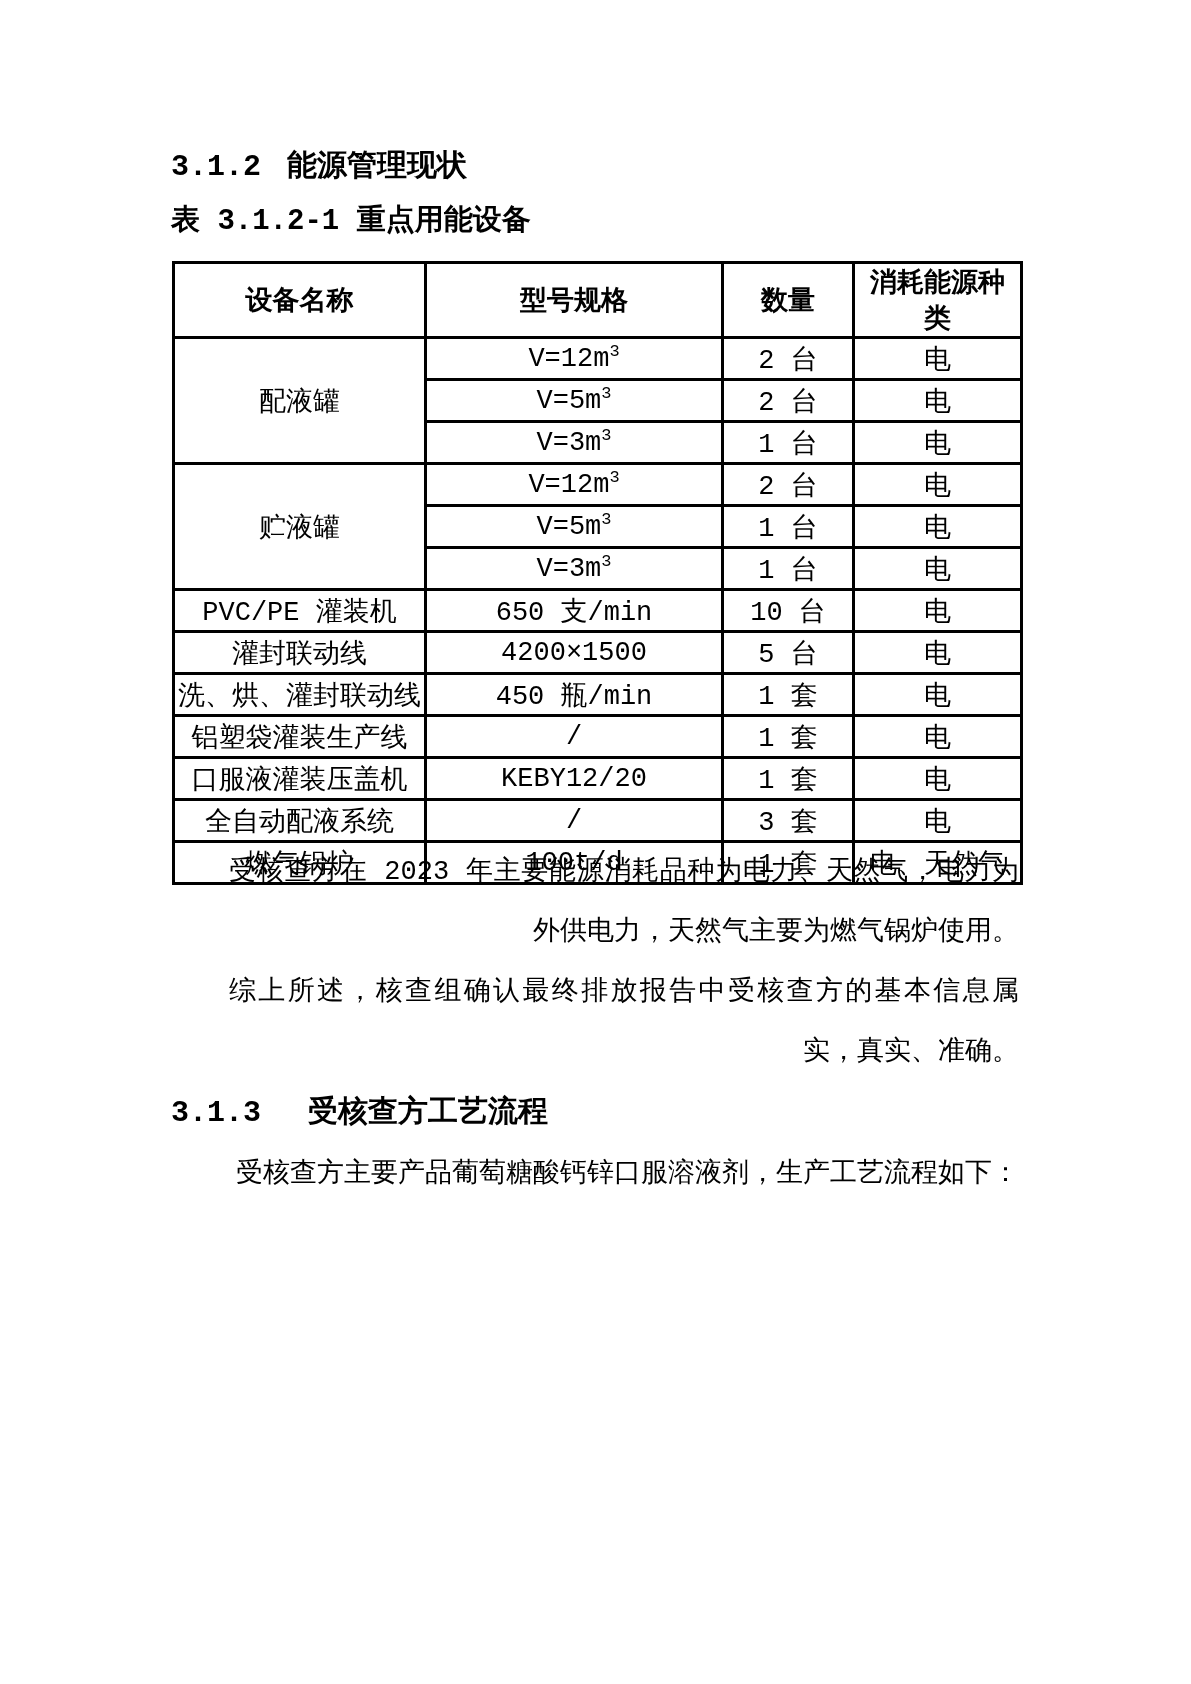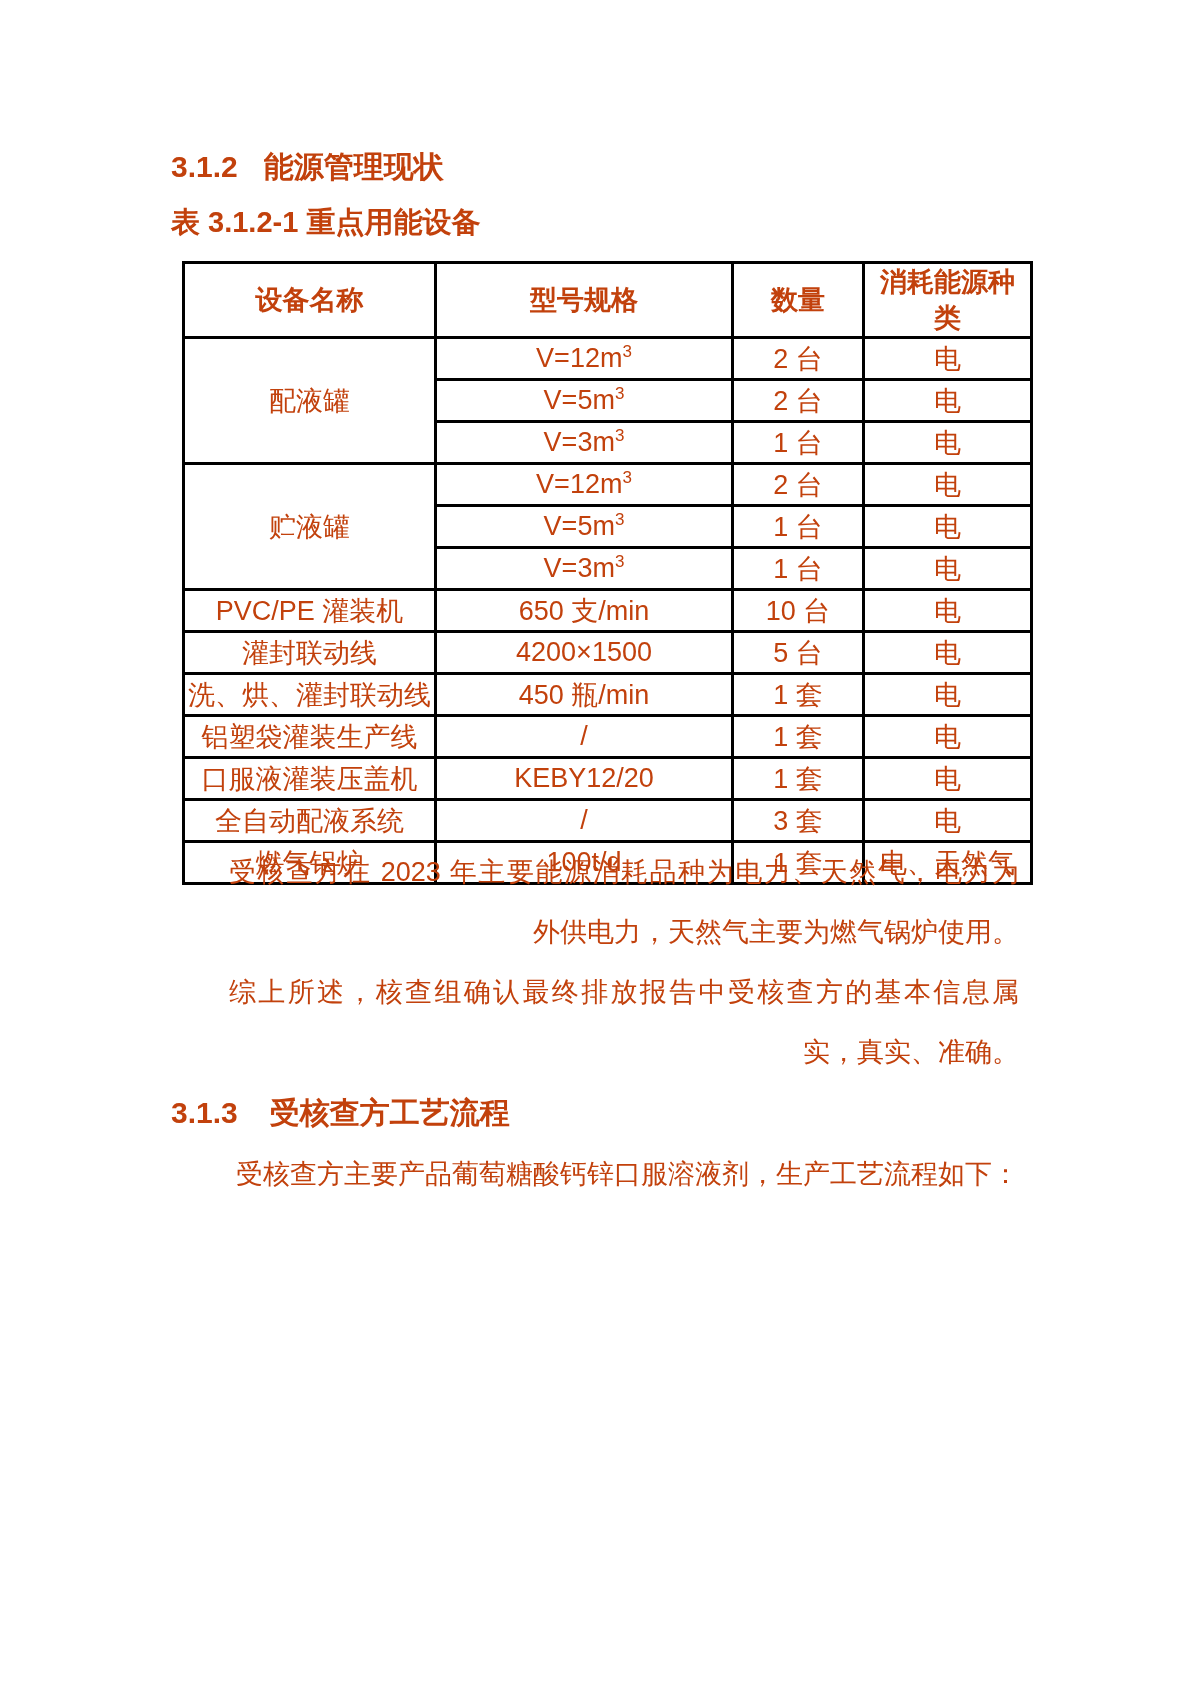--- a/index.html
+++ b/index.html
@@ -2,22 +2,22 @@
 <html><head>
 <meta charset="utf-8">
 <style>
   * { margin: 0; padding: 0; box-sizing: border-box; }
   html, body { background: #ffffff; }
   .page {
     position: relative;
     width: 1191px;
     height: 1256px;
     background: #ffffff;
-    color: #c2410c;
-    font-family: Liberation Sans, sans-serif;
+    color: #000000;
+    font-family: Liberation Mono, monospace;
     overflow: hidden;
   }
   .section-heading {
     position: absolute;
     left: 171px;
     font-size: 30px;
     font-weight: bold;
     line-height: 42px;
     white-space: nowrap;
   }
@@ -29,21 +29,21 @@
     left: 171px;
     width: 848px;
     text-align: left;
     font-size: 29px;
     font-weight: bold;
     line-height: 42px;
   }
   table.equip-table {
     position: absolute;
     top: 261px;
-    left: 182px;
+    left: 172px;
     width: 848px;
     border-collapse: collapse;
     table-layout: fixed;
   }
   .equip-table th, .equip-table td {
     border: 3px solid #000000;
     text-align: center;
     vertical-align: middle;
     font-size: 27px;
     padding: 0 2px;
@@ -67,21 +67,21 @@
   }
   .tline.fill { text-align: justify; text-align-last: justify; }
   .tline.indent { text-indent: 58px; }
   .inline-heading {
     height: 62px;
     line-height: 62px;
     font-size: 30px;
     font-weight: bold;
     white-space: nowrap;
   }
-  .inline-heading .sec-title { margin-left: 32px; }
+  .inline-heading .sec-title { margin-left: 47px; }
   .page-number {
     position: absolute;
     top: 1543px;
     left: 0;
     width: 100%;
     text-align: center;
     font-size: 25px;
     line-height: 32px;
   }
 </style>

